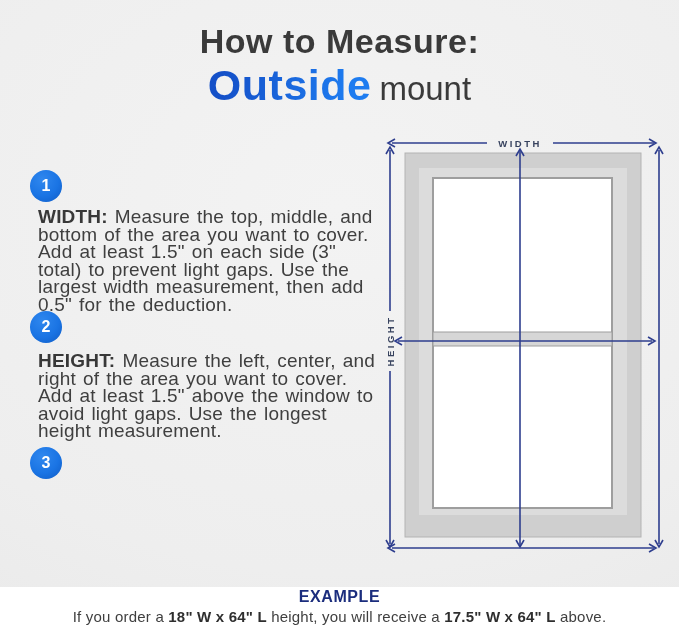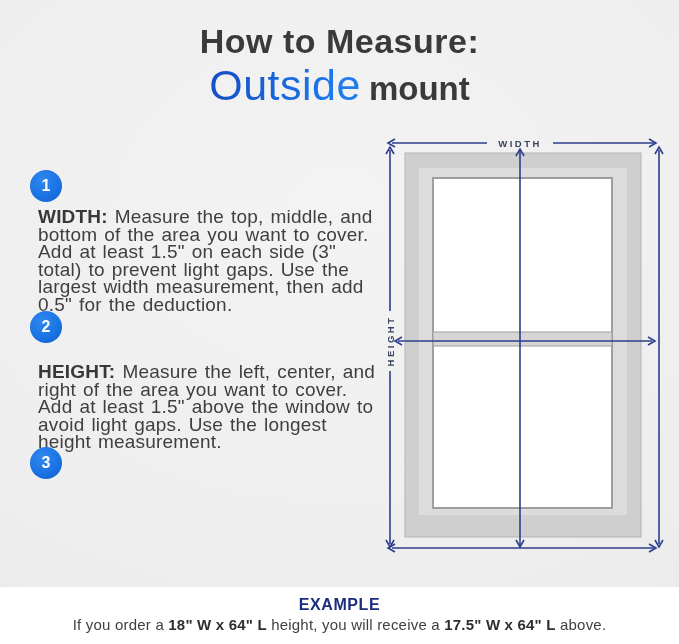--- a/index.html
+++ b/index.html
@@ -18,59 +18,59 @@
     position:relative; width:679px; height:644px; overflow:hidden;
     background:radial-gradient(120% 95% at 50% 32%, var(--bg-center) 0%, #eeeeee 60%, var(--bg-edge) 100%);
   }
   .header{position:absolute; top:22px; left:0; width:679px; text-align:center;}
   .title-line1{
     font-size:34px; font-weight:700; color:var(--text-heading);
     letter-spacing:.5px; line-height:38px;
   }
   .title-line2{line-height:46px; margin-top:2px;}
   .title-accent{
-    font-size:43px; font-weight:400; letter-spacing:.5px;
+    font-size:43px; font-weight:700; letter-spacing:.5px;
     background:linear-gradient(100deg, var(--title-blue-start) 10%, var(--title-blue-end) 85%);
     -webkit-background-clip:text; background-clip:text;
     -webkit-text-fill-color:transparent; color:var(--title-blue-start);
   }
-  .title-suffix{font-size:33px; font-weight:700; color:var(--text-heading); margin-left:8px;}
+  .title-suffix{font-size:33px; font-weight:400; color:var(--text-heading); margin-left:8px;}
 
   .step{position:absolute; left:29px; width:352px;}
   .step-1{top:170px;} .step-2{top:311px;} .step-3{top:447px;}
   .step-circle{
     width:32px; height:32px; border-radius:50%;
     background:radial-gradient(circle at 38% 30%, #2f87ee 0%, var(--accent-blue) 55%, var(--accent-blue-dark) 100%);
     color:#ffffff; font-size:16px; font-weight:700;
     display:flex; align-items:center; justify-content:center;
     margin-left:1px;
   }
   .step-text{
     margin:6px 0 0 9px; font-size:19px; line-height:17.5px;
     letter-spacing:.2px; word-spacing:1.5px; color:var(--text-dark);
   }
-  .step-2 .step-text{margin-top:20px;}
+  .step-2 .step-text{margin-top:9px;}
   .step-3 .step-text{margin-top:7px;}
   .step-text strong{color:#383838;}
 
   .diagram{position:absolute; left:375px; top:128px;}
   .casing{fill:var(--window-casing); stroke:var(--window-casing-border); stroke-width:1;}
   .sash{fill:var(--window-sash);}
   .pane{fill:#ffffff; stroke:var(--pane-border); stroke-width:2;}
   .rail{fill:var(--rail-fill); stroke:var(--pane-border); stroke-width:1;}
   .nline{stroke:var(--navy-line); stroke-width:1.6; fill:none;}
   .arr{stroke:var(--navy-line); stroke-width:1.6; fill:none; stroke-linejoin:miter;}
   .dim-label{
     font-family:"Liberation Sans", sans-serif; font-size:9.5px; font-weight:700;
     letter-spacing:2.5px; fill:var(--label-navy);
   }
 
   .footer{
     position:absolute; left:0; bottom:0; width:679px; height:57px;
-    background:var(--footer-bg); text-align:center; box-sizing:border-box; padding-top:8px;
+    background:var(--footer-bg); text-align:center; box-sizing:border-box; 
   }
   .footer-heading{
     font-size:16px; font-weight:700; color:var(--navy-text); letter-spacing:.6px; line-height:20px;
   }
   .footer-sentence{font-size:15px; color:var(--text-dark); line-height:20px; letter-spacing:.2px;}
   .footer-sentence b{color:#2e2e2e;}
 </style>
 </head>
 <body>
 

